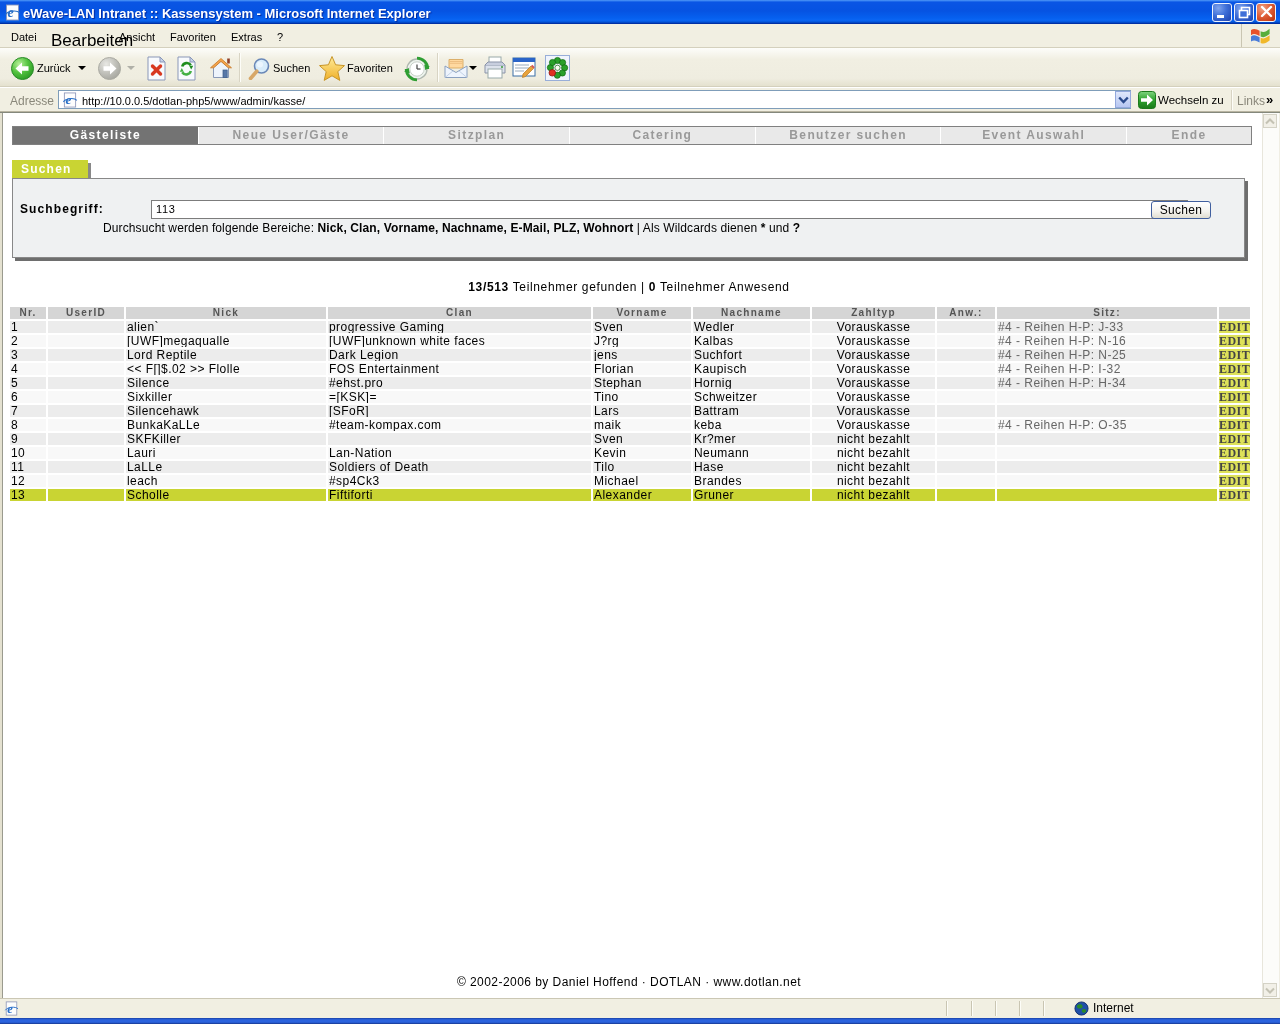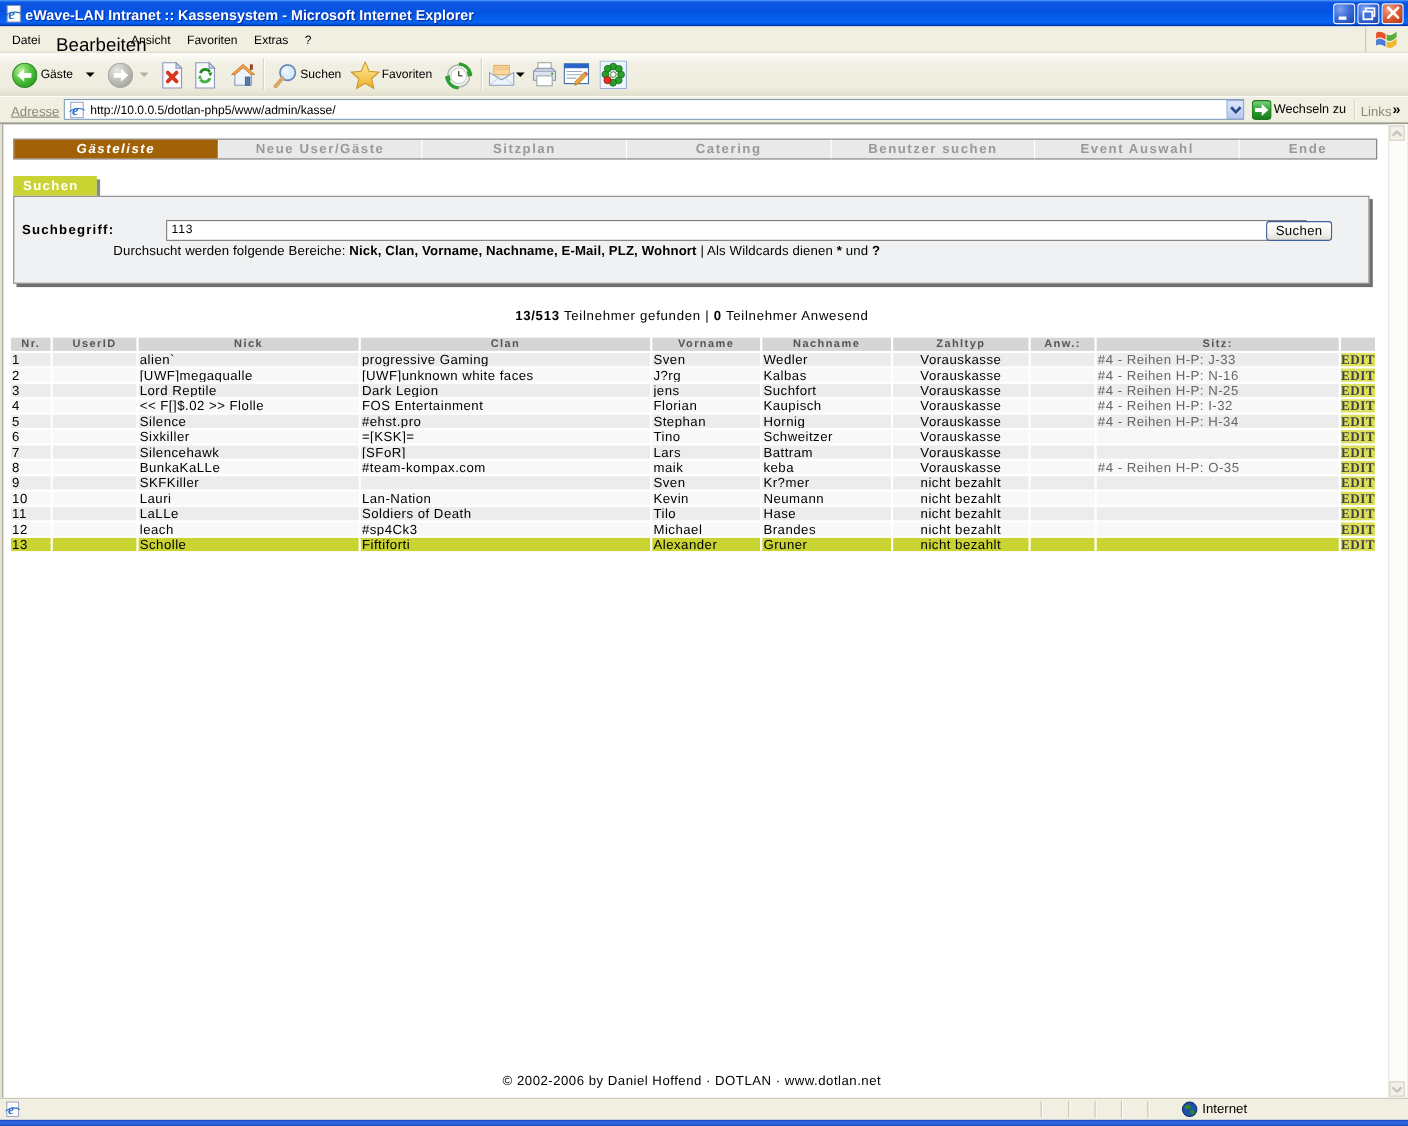--- a/index.html
+++ b/index.html
@@ -41,21 +41,21 @@
 #vedgetop { left:0; top:112px; width:1280px; height:1px; background:#84887c; }
 #vedgeleft { left:0; top:113px; width:2px; height:885px; background:#e4e1d0; }
 #vedgeleft2 { left:2px; top:113px; width:1px; height:885px; background:#9a9a8e; }
 #scrollbar { left:1262px; top:113px; width:18px; height:885px; background:#fcfcfa; border-left:1px solid #e8e6dc; border-right:1px solid #f0eee4; }
 .sbtn { position:absolute; width:14px; height:14px; background:#f2f0e8; border:1px solid #d4d2c6; text-align:center; line-height:0; }
 
 
 .pg { font-size:11px; }
 #tabstrip { left:12px; top:126px; width:1240px; height:19px; border:1px solid #808080; background:#e9e9e9; display:flex; }
 #tabstrip .tab { border-right:1px solid #fff; font-weight:bold; color:#999; text-align:center; line-height:17px; font-size:12px; letter-spacing:1.4px; }
-#tabstrip .tab.on { background:#a16207; color:#fff;font-style:italic; }
+#tabstrip .tab.on { background:#737373; color:#fff; }
 #suchtab { left:12px; top:160px; width:76px; height:18px; background:#c9d433; color:#fff; font-weight:bold; font-size:12px; line-height:18px; padding-left:9px; letter-spacing:1.2px; }
 #suchshadow { left:88px; top:163px; width:3px; height:16px; background:#888; }
 #spanel { left:12px; top:178px; width:1233px; height:80px; background:#eff1f2; border:1px solid #888; box-shadow:3px 3px 0 0 #6e6e6e; }
 #sblabel { left:20px; top:202px; font-size:12px; font-weight:bold; letter-spacing:1.1px; }
 #sbinput { left:103px; top:200px; width:1037px; height:19px; background:#fff; border:1px solid #7c7c7c; font-size:11px; line-height:17px; padding-left:4px; letter-spacing:0.7px;margin-left:48px; }
 #sbbtn { left:1151px; top:201px; width:60px; height:18px; border:1px solid #41609f; border-radius:3px; background:linear-gradient(180deg,#fff 0%,#f4f3ee 60%,#e0ddd0 100%); text-align:center; font-size:12px; line-height:16px; letter-spacing:0.3px; }
 #shint { left:103px; top:221px; font-size:12px; color:#000; letter-spacing:0.12px; }
 #results { left:0; top:280px; width:1258px; text-align:center; font-size:12px; letter-spacing:0.65px; }
 
 
@@ -112,21 +112,21 @@
   <path d="M10.6,4.3 C12.6,5.3 14.6,5.3 16.6,3.9 L19.6,1.8 L19.6,7 L16.6,9.1 C14.6,10.5 12.6,10.5 10.6,9.5 Z" fill="#58ae3c"></path>
   <path d="M1,9.4 C3,8 5,8 7,9 L9.6,10.2 L9.6,15.4 L7,14.2 C5,13.2 3,13.2 1,14.6 Z" fill="#4a7cd8"></path>
   <path d="M10.6,10.7 C12.6,11.7 14.6,11.7 16.6,10.3 L19.6,8.2 L19.6,13.4 L16.6,15.5 C14.6,16.9 12.6,16.9 10.6,15.9 Z" fill="#f0b82a"></path>
 </svg>
 <div id="menuitems"></div>
 
 <div class="abs" id="toolbar"></div>
 <div id="toolicons"></div>
 
 <div class="abs" id="addrbar"></div>
-<div class="abs lab" style="left:10px; top:94px; font-size:12px; color:#8a887b;text-decoration:underline;">Adresse</div>
+<div class="abs lab" style="left:10px; top:94px; font-size:12px; color:#8a887b;">Adresse</div>
 <div class="abs" id="addrfield"></div>
 <svg class="abs" style="left:62px; top:92px;" width="16" height="16" viewBox="0 0 17 17">
   <rect x="2.5" y="1" width="12" height="15" fill="#fdfdfd" stroke="#8c95b8" stroke-width="0.9"></rect>
   <text x="3.6" y="13.2" font-size="14" font-weight="bold" font-style="italic" fill="#2a70c8" font-family="Liberation Serif">e</text>
   <path d="M1.5,10.5 C4,6.5 13,6 15.8,8.8" fill="none" stroke="#2a70c8" stroke-width="1.1"></path>
 </svg>
 <div class="abs" id="addrtext">http://10.0.0.5/dotlan-php5/www/admin/kasse/</div>
 <div class="abs" id="addrdrop"></div>
 <svg class="abs" style="left:1118px; top:96px;" width="11" height="8" viewBox="0 0 11 8">
     <path d="M1.2,1.5 L5.5,6 L9.8,1.5" fill="none" stroke="#2a4a8c" stroke-width="2.4"></path>
@@ -388,21 +388,21 @@
   <defs>
       <radialGradient id="bg1" cx="0.35" cy="0.3" r="0.9">
         <stop offset="0" stop-color="#b8f09a"></stop>
         <stop offset="0.45" stop-color="#52c23e"></stop>
         <stop offset="1" stop-color="#1a8a1a"></stop>
       </radialGradient>
     </defs>
   <circle cx="11.5" cy="11.5" r="11" fill="url(#bg1)" stroke="#2a8a2a"></circle>
   <path d="M17.5,9.3 L11,9.3 L11,5.6 L4.5,11.5 L11,17.4 L11,13.7 L17.5,13.7 Z" fill="#fff"></path>
 </svg>
-<div class="abs tlabel" style="left:37px;">Gäste</div>
+<div class="abs tlabel" style="left:37px;">Zurück</div>
 <div class="abs dd" style="left:78px;"></div>
 <svg class="abs" style="left:98px; top:57px;" width="23" height="23" viewBox="0 0 23 23">
   <defs>
       <radialGradient id="bg2" cx="0.35" cy="0.3" r="0.9">
         <stop offset="0" stop-color="#e8e8e4"></stop>
         <stop offset="0.45" stop-color="#c2c2bc"></stop>
         <stop offset="1" stop-color="#9a9a92"></stop>
       </radialGradient>
     </defs>
   <circle cx="11.5" cy="11.5" r="11" fill="url(#bg2)" stroke="#aaaaa2"></circle>

